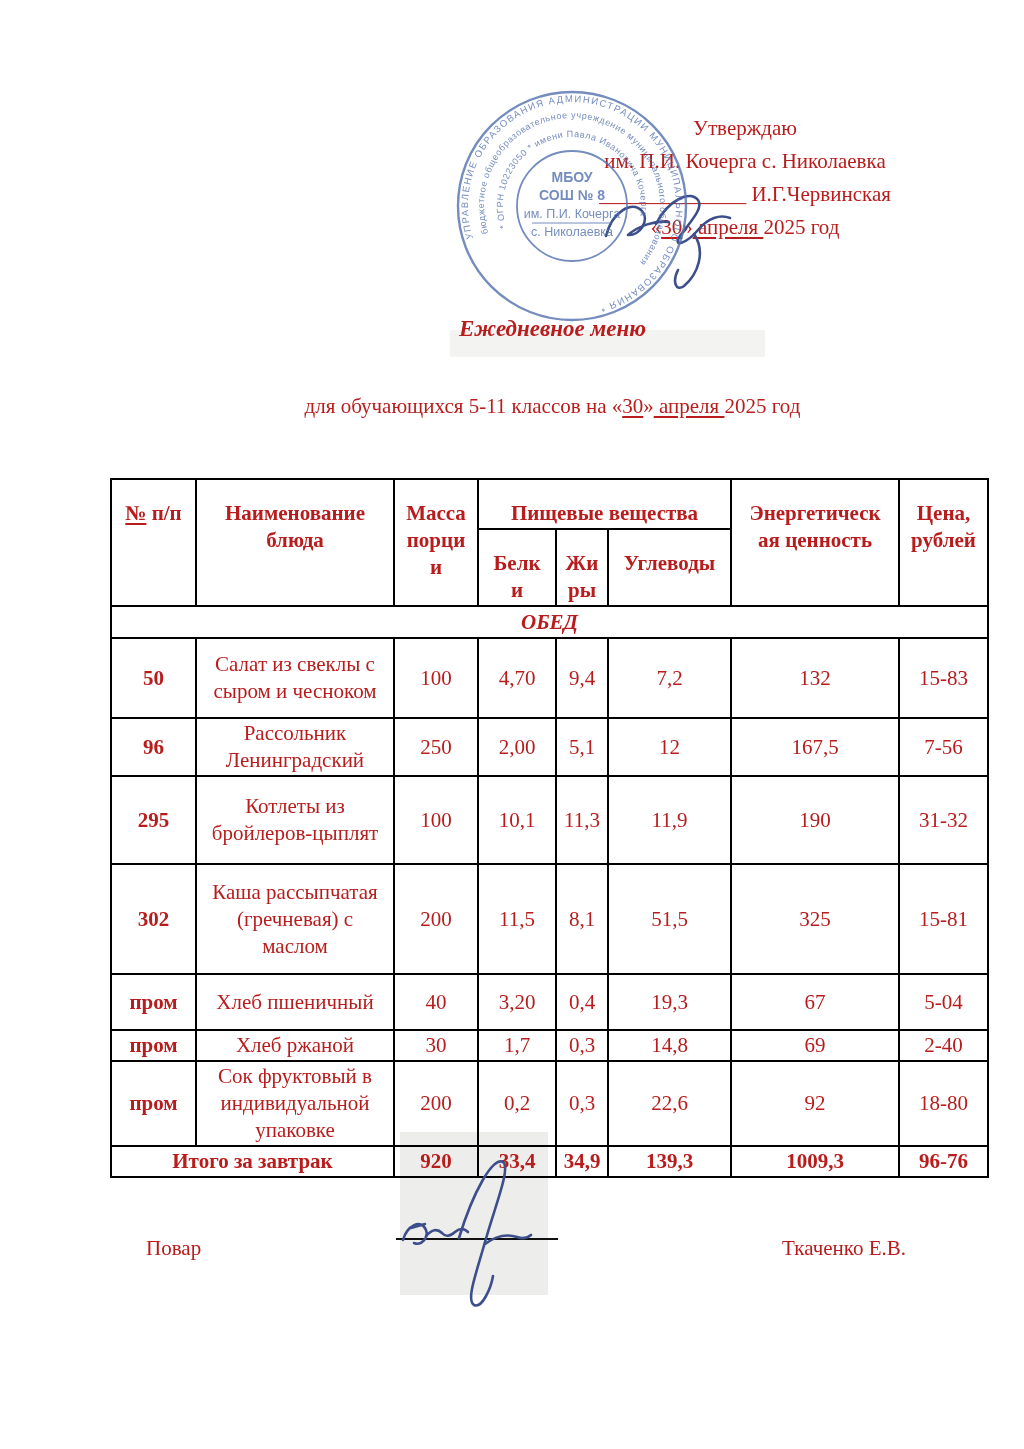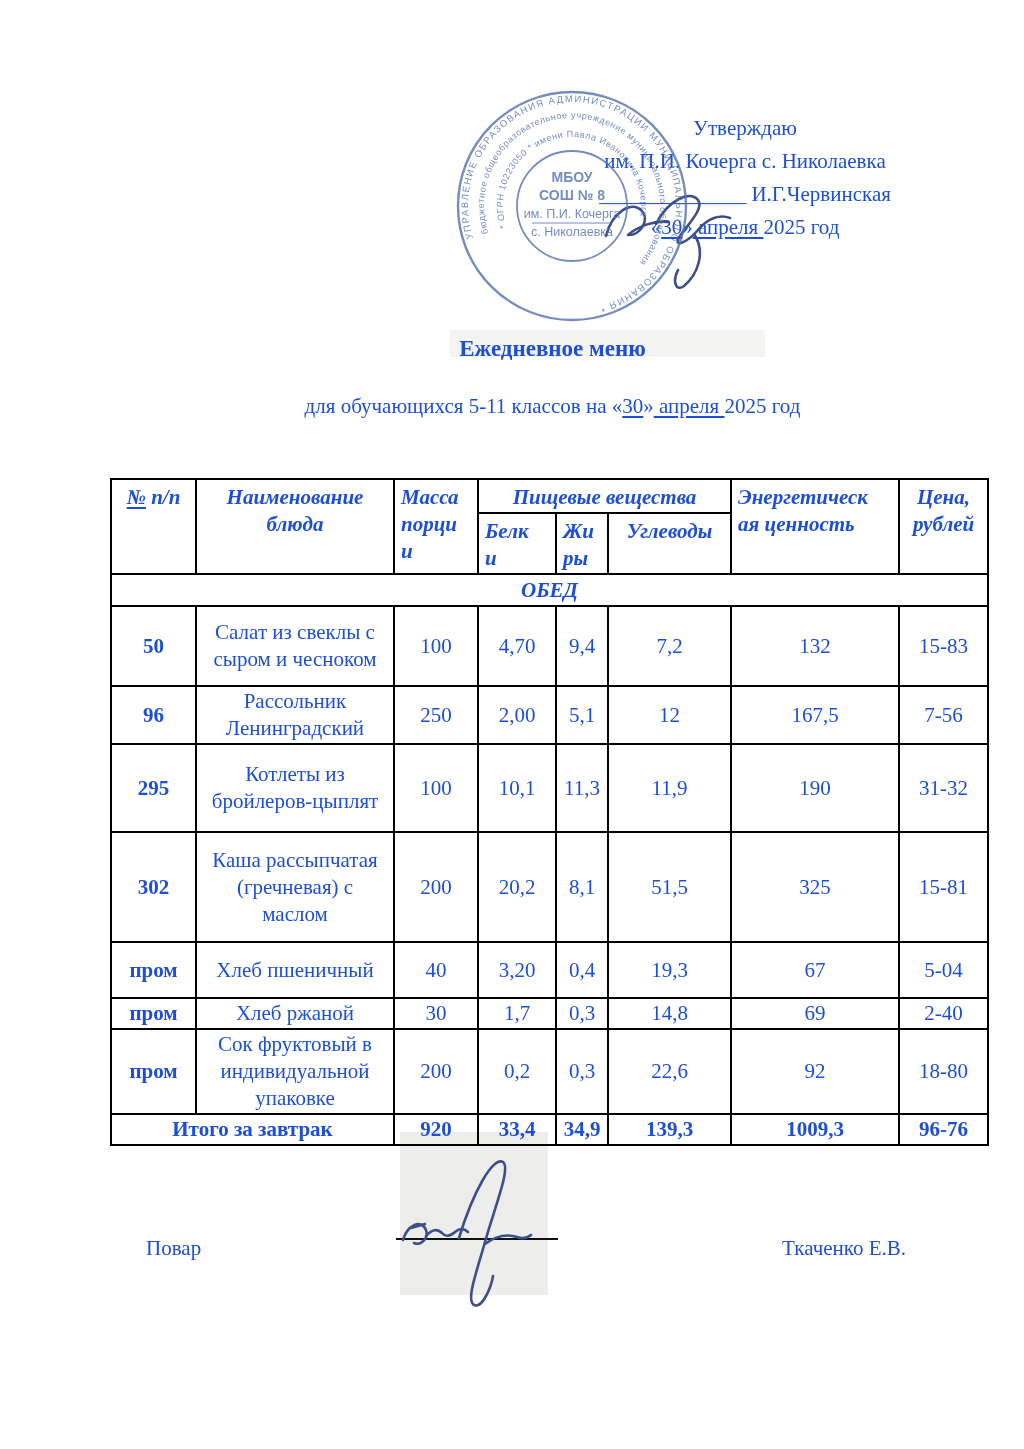--- a/index.html
+++ b/index.html
@@ -1,55 +1,55 @@
 <!DOCTYPE html>
 <html lang="ru"><head>
 <meta charset="utf-8">
 <style>
   html,body { margin:0; padding:0; background:#e8e8e8; }
   .page {
     position:relative; width:1024px; height:1449px; margin:0 auto;
     background:#ffffff; overflow:hidden;
-    font-family:"Liberation Serif","DejaVu Serif",serif; color:#1d4ed8;
+    font-family:"Liberation Serif","DejaVu Serif",serif; color:#b91c1c;
   }
   .abs { position:absolute; }
   .u { text-decoration:underline; text-underline-offset:3px; }
 
   
   .artifact { position:absolute; background:#f3f3f1; }
 
   
   .approval {
     left:480px; top:112px; width:530px;
     text-align:center; font-size:21px; line-height:33px;
   }
 
   
   .stamp-wrap { left:452px; top:86px; width:240px; height:240px; opacity:.82; }
 
   
   .title-band { left:85px; width:935px; text-align:center; }
-  .doc-title  { top:336px; font-size:23px; font-weight:bold; }
+  .doc-title  { top:316px; font-size:23px; font-weight:bold; font-style:italic; }
   .doc-subtitle { top:394px; font-size:21px; }
 
   
   table.menu {
     position:absolute; left:110px; top:478px; width:877px;
     border-collapse:collapse; table-layout:fixed;
     font-size:21px; line-height:27px;
   }
   table.menu th, table.menu td {
     border:2px solid #000; padding:1px 6px; vertical-align:middle;
     overflow:hidden; text-align:center;
   }
   table.menu th {
-    font-weight:bold; font-style:italic; white-space:pre-line;
-    text-align:center; vertical-align:top; padding-top:4px;
-  }
-  table.menu th.left { text-align:left; }
+    font-weight:bold; white-space:pre-line;
+    text-align:center; vertical-align:top; padding-top:20px;
+  }
+  table.menu th.left { text-align:center; }
   td.section { font-weight:bold; font-style:italic; text-align:center; }
   td.num  { font-weight:bold; }
   td.name { text-align:left; padding-left:9px; }
   tr.total td { font-weight:bold; }
 
   
   .foot-text { font-size:21px;margin-top:24px; }
   .sig-line { position:absolute; border-top:2px solid #111; }
   .ink { fill:none; stroke-linecap:round; stroke-linejoin:round; }
 </style>
@@ -167,21 +167,21 @@
       <td>10,1</td>
       <td>11,3</td>
       <td>11,9</td>
       <td>190</td>
       <td>31-32</td>
     </tr>
     <tr style="height:110px">
       <td class="num">302</td>
       <td class="name">Каша рассыпчатая (гречневая) с маслом</td>
       <td>200</td>
-      <td>20,2</td>
+      <td>11,5</td>
       <td>8,1</td>
       <td>51,5</td>
       <td>325</td>
       <td>15-81</td>
     </tr>
     <tr style="height:56px">
       <td class="num">пром</td>
       <td class="name">Хлеб пшеничный</td>
       <td>40</td>
       <td>3,20</td>

